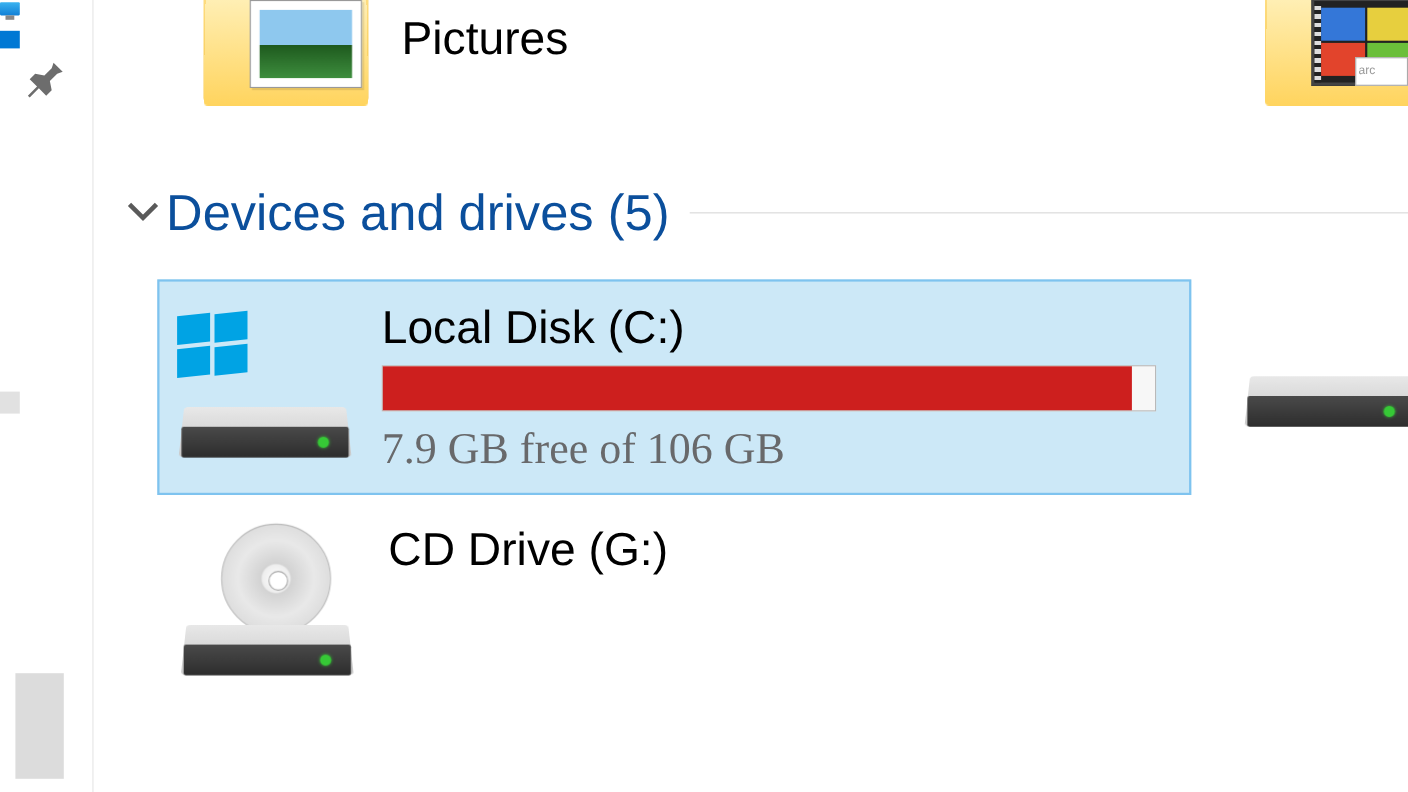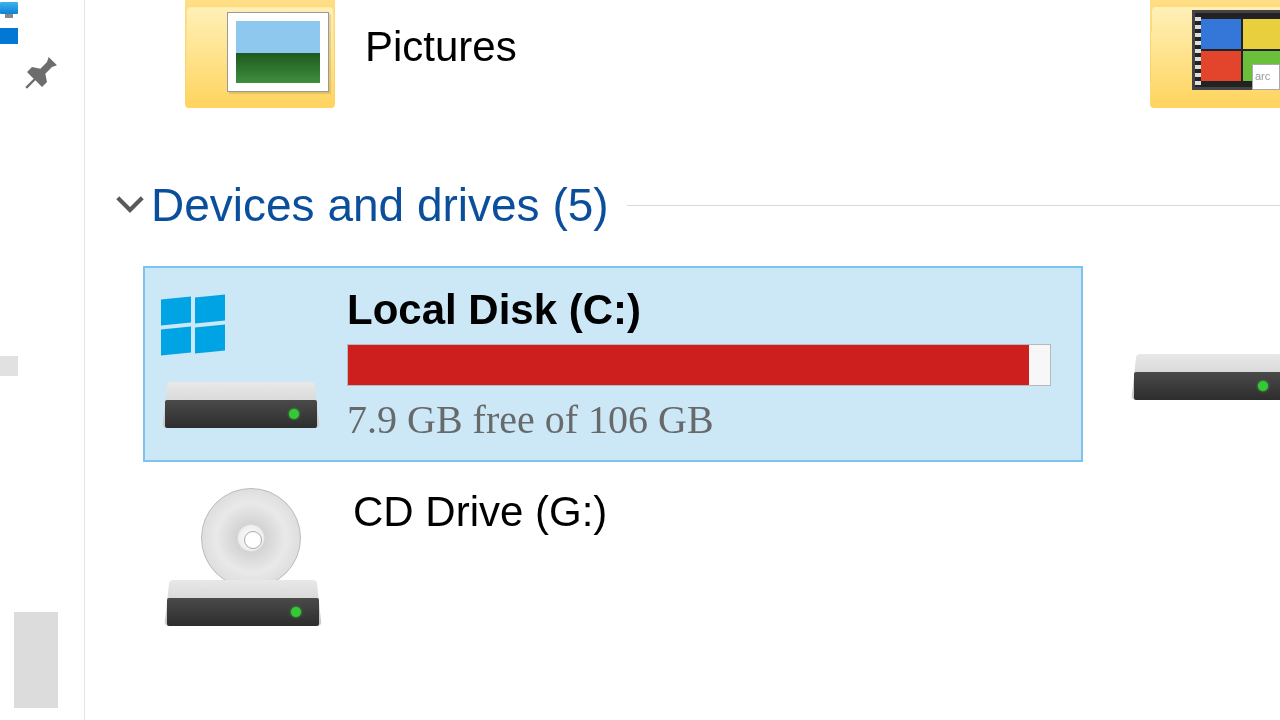--- a/index.html
+++ b/index.html
@@ -8,21 +8,21 @@
     
     .nav-sliver { position: absolute; left: 0; top: 0; width: 85px; height: 720px; border-right: 1px solid #e5e5e5; }
     .nav-monitor { position: absolute; left: 0; top: 2px; width: 18px; height: 12px; background: linear-gradient(#3bb3f0,#1180d6); border-radius: 1px; }
     .nav-monitor:after { content:""; position:absolute; left:5px; top:12px; width:8px; height:4px; background:#888; }
     .nav-highlight { position: absolute; left: 0; top: 28px; width: 18px; height: 16px; background: #0078d4; }
     .nav-pin { position: absolute; left: 22px; top: 52px; color: #666; }
     .nav-stub1 { position: absolute; left: 0; top: 356px; width: 18px; height: 20px; background: #e1e1e1; }
     .nav-stub2 { position: absolute; left: 14px; top: 612px; width: 44px; height: 96px; background: #dcdcdc; }
 
     
-    .content { position: absolute; left: 85px; top: 0; right: 0; bottom: 0; margin-top: 12px; }
+    .content { position: absolute; left: 85px; top: 0; right: 0; bottom: 0; }
 
     
     .item-pictures { position: absolute; left: 100px; top: -30px; display: flex; align-items: center; gap: 30px; }
     .folder-icon { width: 150px; height: 130px; position: relative; }
     .folder-back { position:absolute; left:0; top:8px; width:150px; height:115px; background: linear-gradient(#ffe08a,#f7c94e); border-radius: 4px; }
     .folder-front { position:absolute; left:0; top:22px; width:150px; height:104px; background: linear-gradient(#fff0b8,#ffd45e); border-radius: 4px; transform: perspective(400px) rotateX(6deg); transform-origin: bottom; }
     .pic-thumb { position:absolute; left:42px; top:30px; width:102px; height:80px; background:white; border:1px solid #999; box-shadow: 2px 2px 0 rgba(0,0,0,0.1); }
     .pic-thumb-inner { position:absolute; inset:8px; background: linear-gradient(to bottom, #8ec8ee 0%, #8ec8ee 52%, #1e5a1e 52%, #3e8e3e 100%); }
     .pic-label { font-size: 42px; color: #000; }
 
@@ -30,40 +30,40 @@
     .item-videos { position: absolute; right: -20px; top: -30px; width: 150px; height: 150px; }
     .vid-thumb { position:absolute; left:42px; top:28px; width:100px; height:80px; background:#222; border:3px solid #444; }
     .vid-frame { position:absolute; inset:0; }
     .vid-frame .tl{position:absolute;left:6px;top:6px;width:40px;height:30px;background:#3477d8;}
     .vid-frame .tr{position:absolute;right:6px;top:6px;width:40px;height:30px;background:#e7cf3e;}
     .vid-frame .bl{position:absolute;left:6px;bottom:6px;width:40px;height:30px;background:#e2442c;}
     .vid-frame .br{position:absolute;right:6px;bottom:6px;width:40px;height:30px;background:#6bbf3a;}
     .sprocket{position:absolute;left:0;top:0;width:6px;height:100%;background:repeating-linear-gradient(#222 0 4px,#ddd 4px 8px);}
 
     
-    .search-stub { position:absolute; right:0; top:52px; width:28px; height:26px; background:white; border:1px solid #aaa; font-size:11px; color:#999; padding:5px 2px; }
+    .search-stub { position:absolute; right:0; top:52px; width:48px; height:26px; background:white; border:1px solid #aaa; font-size:11px; color:#999; padding:5px 2px; }
 
     
     .section-header { position: absolute; left: 24px; top: 166px; right: 0; display:flex; align-items: center; }
     .chevron { color:#5a5a5a; }
     .section-title { color:#0b4f9c; font-size: 46px; }
     .header-line { flex:1; height:1px; background:#d8d8d8; margin-left:18px; }
 
     
     .drive-tile { position:absolute; left:58px; top:254px; width:940px; height:196px; background:#cce8f7; border:2px solid #7ec3ef; display:flex; align-items:center; gap:26px; padding-left:16px; }
     .drive-icon { width:160px; height:160px; position:relative; flex-shrink:0; }
     .win-logo{position:absolute;left:0;top:14px;width:64px;height:60px;}
     .win-logo span{position:absolute;width:30px;height:26px;background:#00a3e4;}
     .win-logo .a{left:0;top:0;transform:skewY(-6deg);} .win-logo .b{left:34px;top:-2px;transform:skewY(-6deg);}
     .win-logo .c{left:0;top:30px;transform:skewY(-6deg);} .win-logo .d{left:34px;top:28px;transform:skewY(-6deg);}
     .hdd{position:absolute;left:4px;top:92px;width:152px;height:56px;background:linear-gradient(#e8e8e8,#c7c7c7);border-radius:4px;transform:perspective(500px) rotateX(36deg);}
     .hdd-front{position:absolute;left:4px;top:116px;width:152px;height:28px;background:linear-gradient(#4a4a4a,#2d2d2d);border-radius:2px;}
     .hdd-led{position:absolute;right:18px;top:9px;width:10px;height:10px;background:#36c936;border-radius:50%;box-shadow:0 0 3px #36c936;}
     .drive-info{flex:1;display:flex;flex-direction:column;gap:10px;}
-    .drive-name{font-size:42px;color:#000;font-weight:bold;}
+    .drive-name{font-size:42px;color:#000;}
     .progress{width:704px;height:42px;border:1px solid #b9b9b9;background:#f7f7f7;position:relative;}
     .progress-fill{position:absolute;left:0;top:0;bottom:0;background:#cd1f1e;}
     .drive-free{font-size:40px;color:#68696b;font-family:Liberation Serif, serif;}
 
     
     .drive2{position:absolute;right:-10px;top:320px;width:160px;height:110px;}
 
     
     .item-cd{position:absolute;left:78px;top:476px;display:flex;gap:30px;}
     .cd-icon{width:160px;height:160px;position:relative;flex-shrink:0;}

